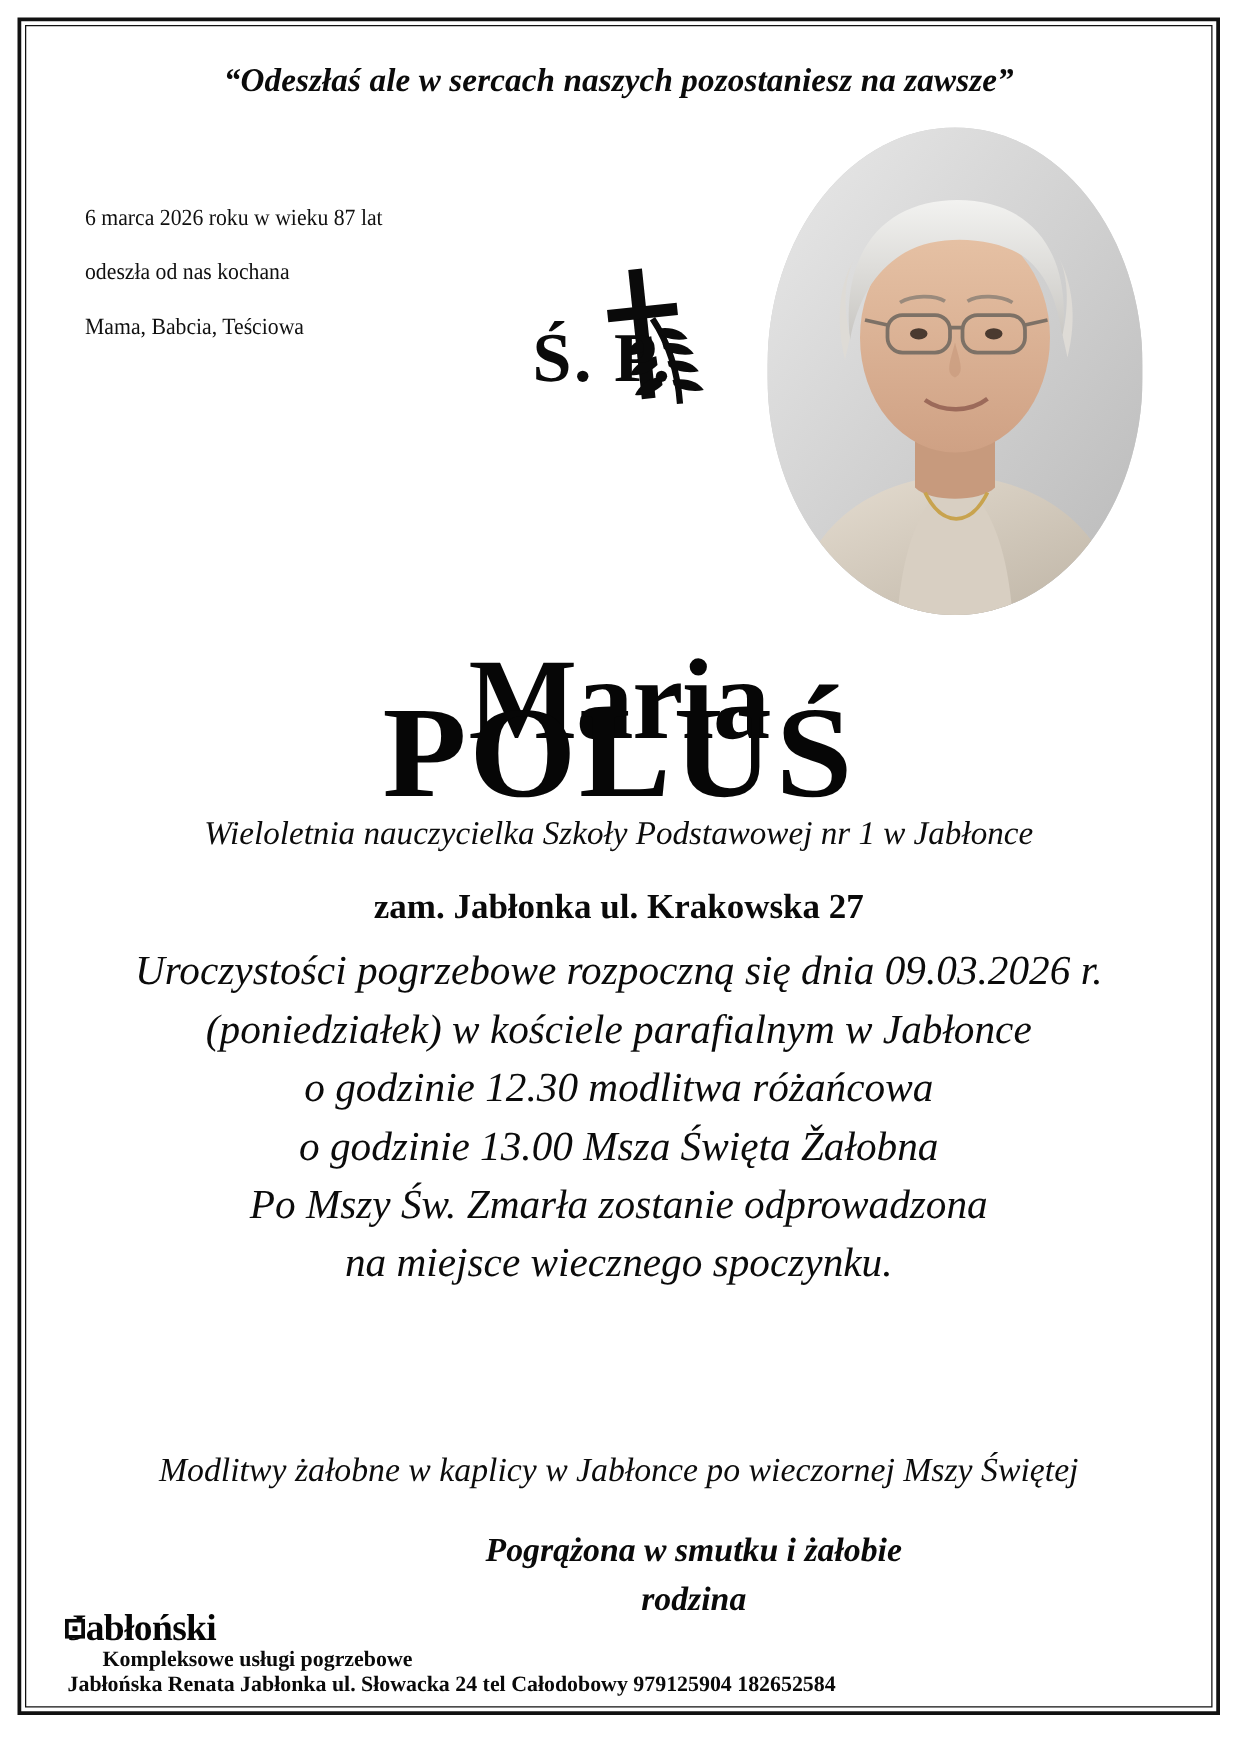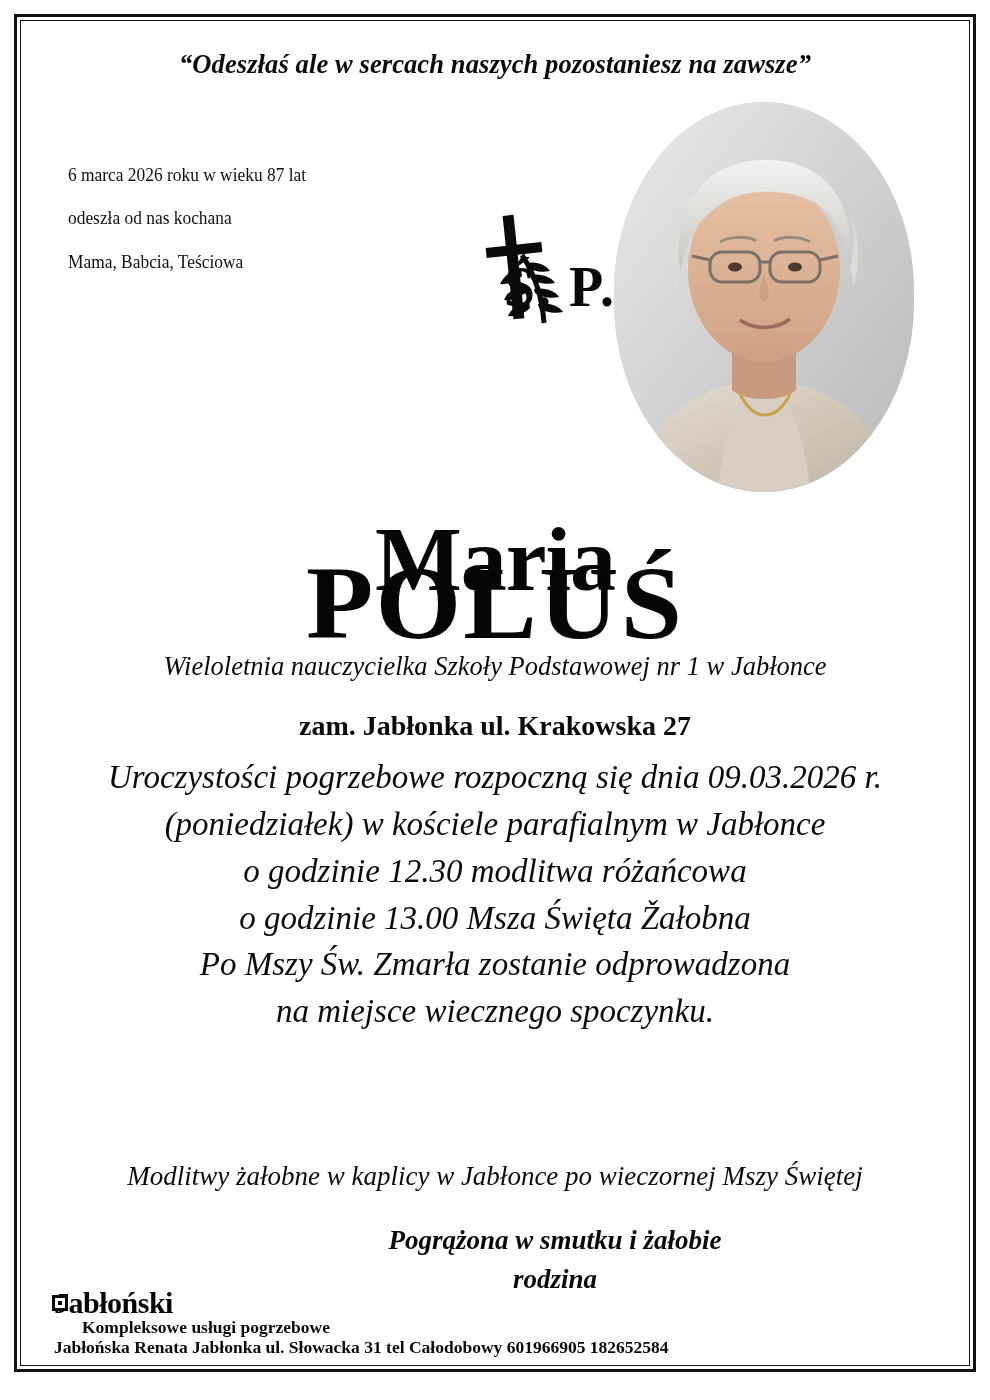--- a/index.html
+++ b/index.html
@@ -81,21 +81,21 @@
     top: 185px;
     left: 400px;
     width: 190px;
     height: 160px;
   }
   .emblem .sp-text {
     position: absolute;
     left: 0;
     top: 44px;
     width: 190px;
-    text-align: right;
+    text-align: left;
     font-family: "Liberation Serif", serif;
     font-weight: bold;
     font-size: 56px;
     letter-spacing: 2px;
     color: #0a0a0a;
   }
   .emblem svg {
     position: absolute;
     left: 38px;
     top: 0px;
@@ -366,17 +366,17 @@
     <div class="footer">
       <div class="footer-logo">
         <svg class="deco" viewBox="0 0 16 16">
           <rect x="0" y="0" width="16" height="16" fill="#0a0a0a"></rect>
           <rect x="3" y="3" width="10" height="10" fill="#ffffff"></rect>
           <rect x="6" y="6" width="4" height="4" fill="#0a0a0a"></rect>
         </svg>
         <span>Jabłoński</span>
       </div>
       <div class="footer-line1">Kompleksowe usługi pogrzebowe</div>
-      <div class="footer-line2">Jabłońska Renata Jabłonka ul. Słowacka 31 tel Całodobowy 601966905  182652584</div>
+      <div class="footer-line2">Jabłońska Renata Jabłonka ul. Słowacka 24 tel Całodobowy 979125904  182652584</div>
     </div>
 
   </div>
 </div>
 
 </body></html>

